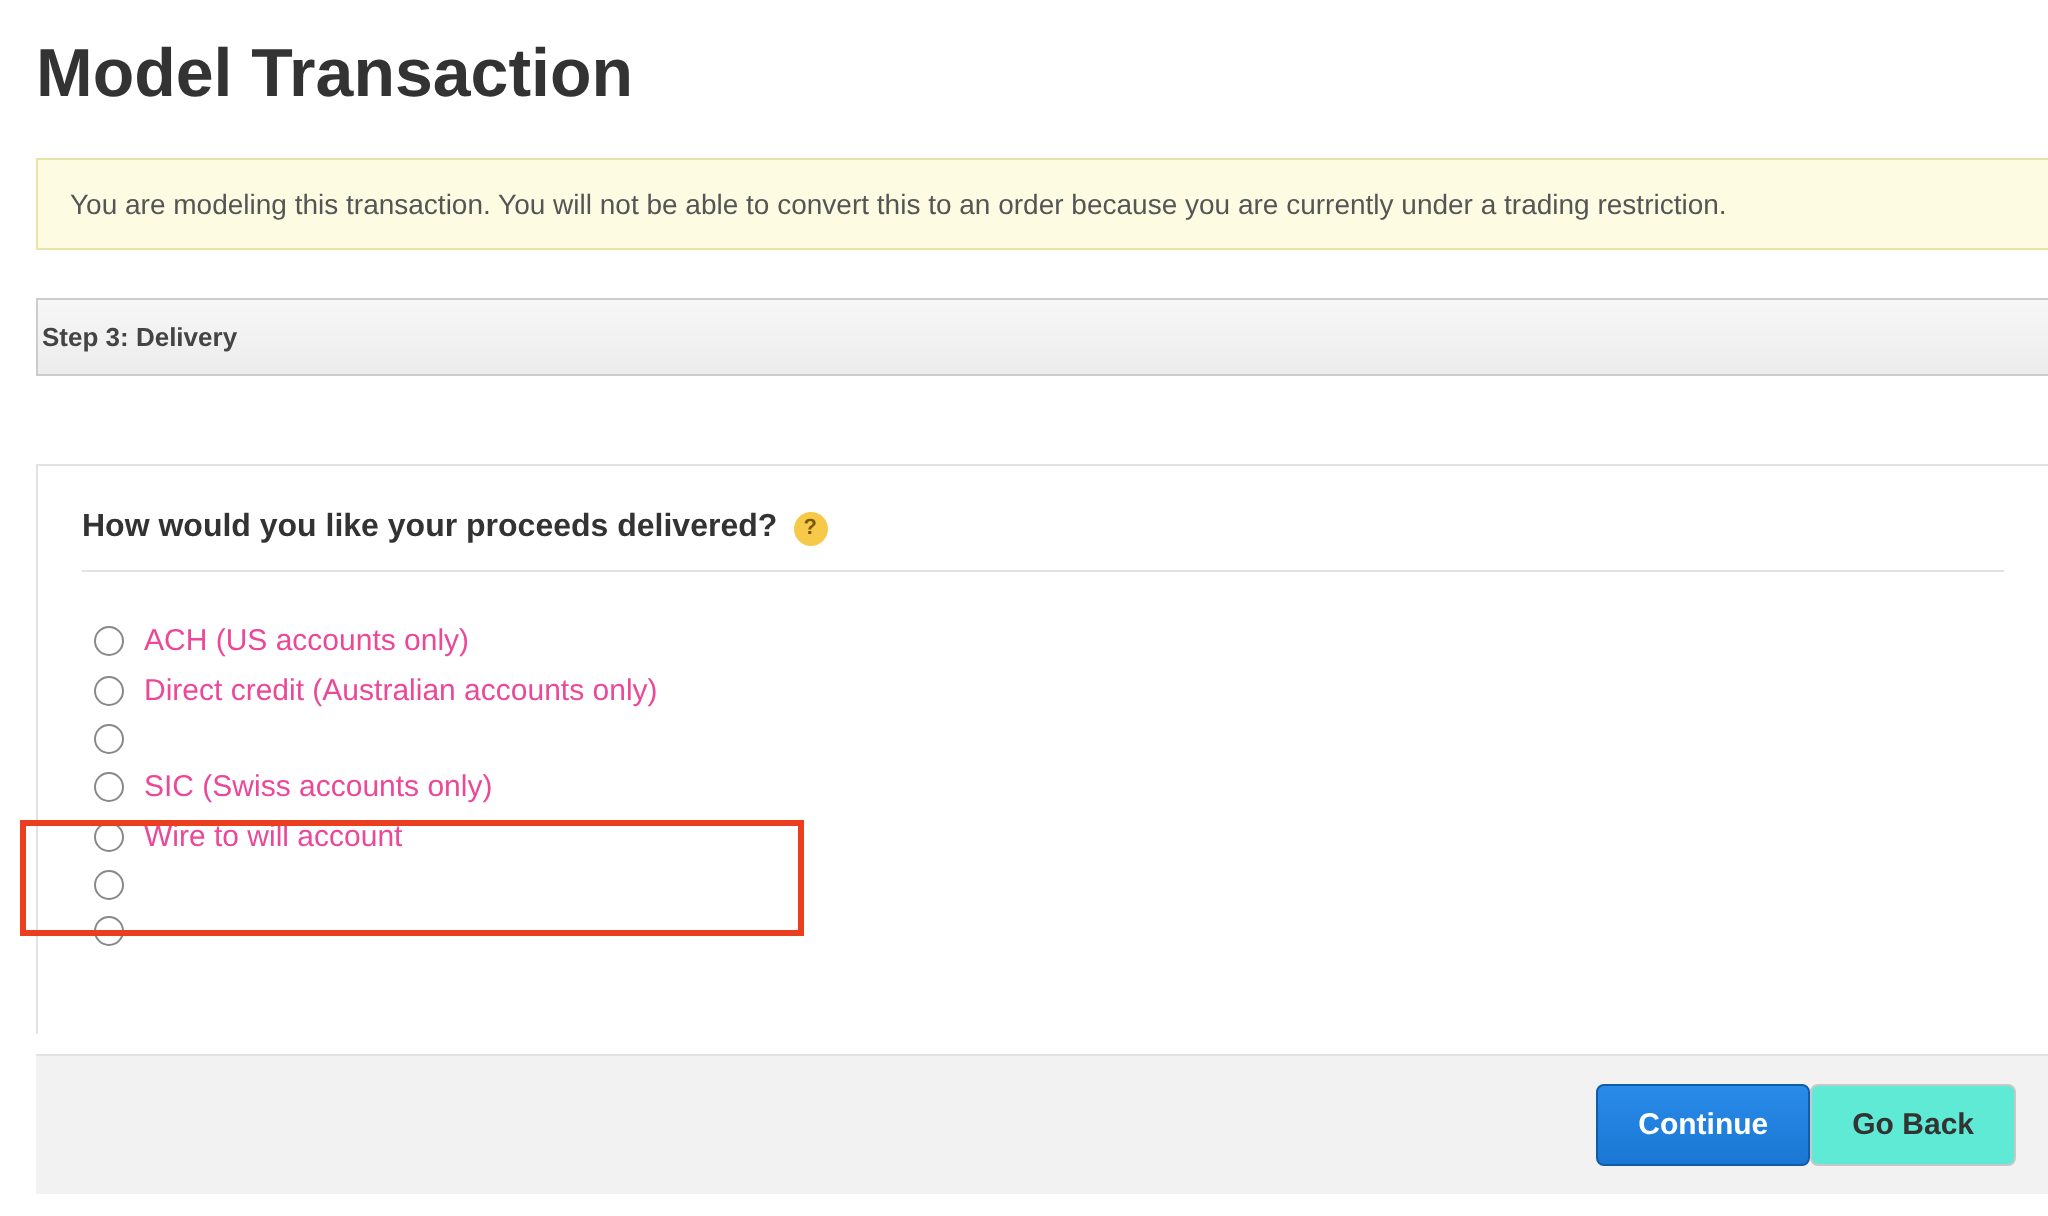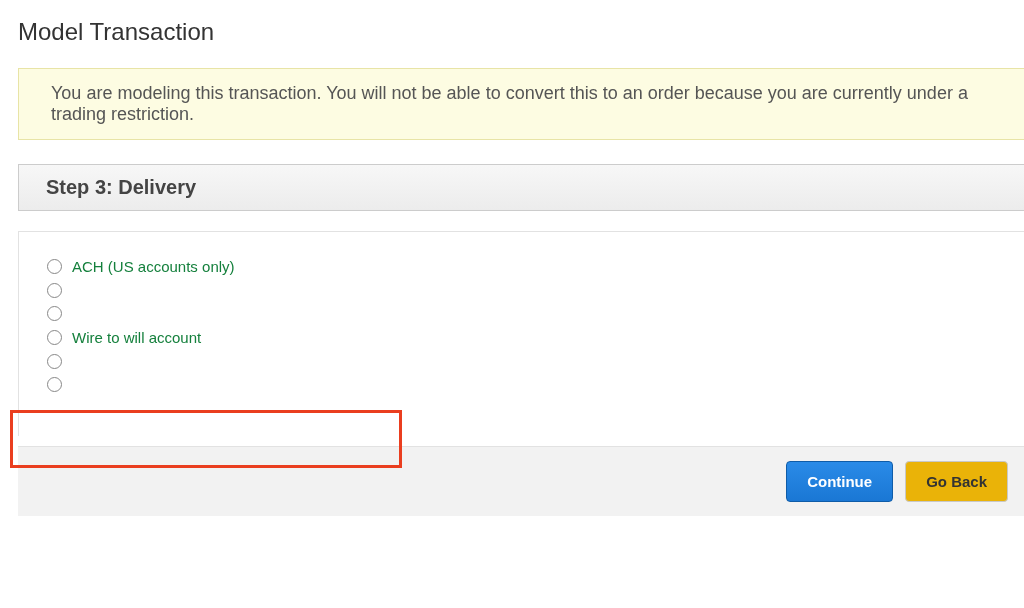--- a/index.html
+++ b/index.html
@@ -6,44 +6,44 @@
     body {
       font-family: -apple-system, BlinkMacSystemFont, "Segoe UI", Helvetica, Arial, sans-serif;
       background: #fff;
       color: #333;
       width: 1024px;
       height: 608px;
       overflow: hidden;
       padding: 18px 0 0 18px;
     }
     h1.page-title {
-      font-size: 24px;
-      font-weight: 400;
+      font-size: 34px;
+      font-weight: 700;
       color: #333;
       margin-bottom: 22px;
     }
     .notice {
       background: #fdfce2;
       border: 1px solid #e8e4a6;
       border-right: none;
-      padding: 14px 32px;
-      font-size: 18px;
+      padding: 14px 16px;
+      font-size: 14px;
       color: #555;
       margin-bottom: 24px;
     }
     .step-header {
       background: #f2f2f2;
       background: linear-gradient(#f7f7f7, #ececec);
       border: 1px solid #ccc;
       border-right: none;
-      padding: 11px 27px;
-      font-size: 20px;
+      padding: 11px 2px;
+      font-size: 13px;
       font-weight: 700;
       color: #444;
-      margin-bottom: 20px;
+      margin-bottom: 44px;
     }
     .card {
       border: 1px solid #e2e2e2;
       border-right: none;
       border-bottom: none;
       padding: 22px 22px 0 22px;
       background: #fff;
       position: relative;
     }
     .question-row {
@@ -75,21 +75,21 @@
     .options {
       position: relative;
       padding-bottom: 40px;
     }
     .option-row {
       display: flex;
       align-items: center;
       gap: 10px;
       padding: 4px 6px;
       font-size: 15px;
-      color: #15803d;
+      color: #ec4899;
     }
     .radio-circle {
       width: 15px;
       height: 15px;
       border: 1.5px solid #888;
       border-radius: 50%;
       background: #fff;
       flex: none;
       cursor: pointer;
     }
@@ -101,68 +101,76 @@
       height: 58px;
       border: 3px solid #ea3e1f;
       pointer-events: none;
     }
     .footer-bar {
       background: #f2f2f2;
       border-top: 1px solid #e2e2e2;
       padding: 14px 16px;
       display: flex;
       justify-content: flex-end;
-      gap: 12px;
       margin-top: 10px;
     }
     .btn {
       font-size: 15px;
       font-weight: 700;
       border-radius: 4px;
       padding: 11px 20px;
       cursor: pointer;
       border: 1px solid transparent;
     }
     .btn-primary {
       background: #1a77d4;
       background: linear-gradient(#2a8be8, #1a77d4);
       border-color: #0f5ca8;
       color: #fff;
     }
     .btn-secondary {
-      background: #eab308;
+      background: #5eead4;
       border-color: #c8c8c8;
       color: #333;
     }
   </style>
 </head>
 <body>
 
 <h1 class="page-title">Model Transaction</h1>
 
 <div class="notice">
   <span>You are modeling this transaction. You will not be able to convert this to an order because you are currently under a trading restriction.</span>
 </div>
 
 <div class="step-header">
   <span>Step 3: Delivery</span>
 </div>
 
 <div class="card">
+  <div class="question-row">
+    <span class="question-text">How would you like your proceeds delivered?</span>
+    <span class="help-badge">?</span>
+  </div>
 
   <div class="options">
     <label class="option-row">
       <span class="radio-circle"></span>
       <span>ACH (US accounts only)</span>
     </label>
     <label class="option-row">
       <span class="radio-circle"></span>
+      <span>Direct credit (Australian accounts only)</span>
     </label>
     <label class="option-row">
       <span class="radio-circle"></span>
+    </label>
+    <label class="option-row">
+      <span class="radio-circle"></span>
+      <span>SIC (Swiss accounts only)</span>
     </label>
     <label class="option-row">
       <span class="radio-circle"></span>
       <span>Wire to will account</span>
     </label>
     <label class="option-row">
       <span class="radio-circle"></span>
     </label>
     <label class="option-row">
       <span class="radio-circle"></span>

